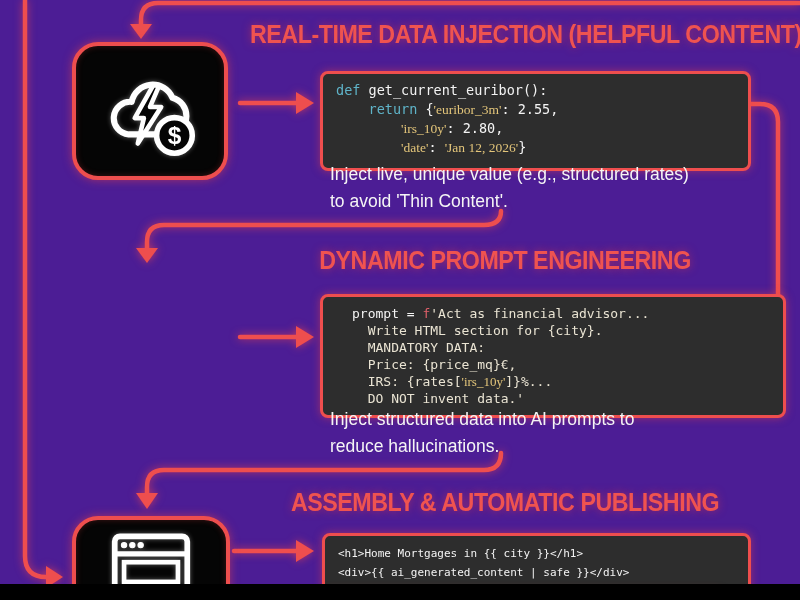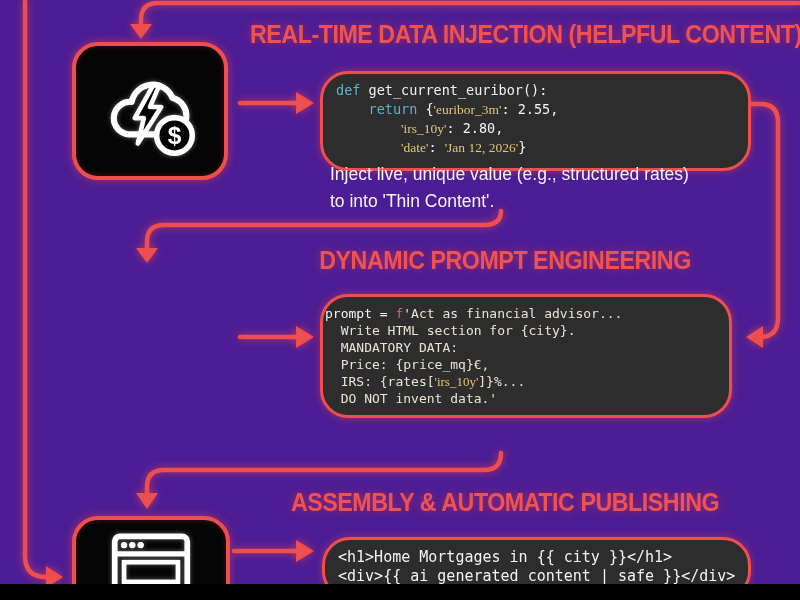--- a/index.html
+++ b/index.html
@@ -16,27 +16,27 @@
   .icon-box svg{filter:drop-shadow(0 0 2.5px rgba(255,255,255,.35));}
   .icon-box svg *{stroke:#fff;}
   .icon-box svg text{stroke:none;fill:#fff;font-family:"Liberation Sans",sans-serif;font-weight:bold;}
   
   .title{position:absolute;color:var(--title,#ef5350);font-weight:800;font-size:25px;
          letter-spacing:-.5px;text-align:center;white-space:nowrap;
          transform:scaleX(.93);transform-origin:center;
          text-shadow:0 0 9px rgba(240,60,60,.55);}
   
   .code{position:absolute;background:var(--code_bg,#2d2d2d);border:3px solid var(--accent,#ee4e4e);
-        border-radius:28px;box-shadow:0 0 9px rgba(238,68,68,.5);
+        border-radius:8px;box-shadow:0 0 9px rgba(238,68,68,.5);
         font-family:"DejaVu Sans Mono",monospace;white-space:pre;overflow:hidden;
         color:var(--plain,#f3f3f3);}
   .code div{white-space:pre;}
   #code-1{left:320px;top:57px;width:399px;height:80px;padding:7px 13px;font-size:13.5px;line-height:19px;}
-  #code-2{left:320px;top:281px;width:402px;height:102px;padding:8px 2px;font-size:13px;line-height:17px;}
-  #code-3{left:322px;top:522px;width:397px;height:40px;padding:8px 13px;font-size:15px;line-height:19px;}
+  #code-2{left:320px;top:281px;width:402px;height:102px;padding:8px 29px;font-size:13px;line-height:17px;}
+  #code-3{left:322px;top:522px;width:397px;height:40px;padding:8px 13px;font-size:11px;line-height:19px;}
   #code-4{left:322px;top:591px;width:397px;height:40px;}
   .tok-kw{color:var(--kw,#5fb4c9);}
   .tok-str{color:var(--str,#e3c57a);font-family:Liberation Serif, serif;}
   .tok-fstr{color:var(--fstr,#e0606a);}
   .tok-strw{color:var(--strw,#eae4d3);}
   .tok-plain{color:var(--plain,#f3f3f3);}
   
   .caption{position:absolute;color:#f5f5f5;font-size:17.5px;line-height:27px;}
 </style>
 </head>
@@ -78,28 +78,32 @@
       <polygon points="58,30 40,62 49,62 43,87 66,51 55,51 64,30" fill="#050505" stroke-width="4.5" stroke-linejoin="round"></polygon>
       <circle cx="79" cy="79" r="17.5" fill="#050505" stroke-width="5.5"></circle>
       <text x="79" y="87" font-size="24" text-anchor="middle">$</text>
     </svg>
   </div>
 
   <pre class="code" id="code-1"><div><span class="tok-kw">def </span><span class="tok-plain">get_current_euribor():</span></div><div><span class="tok-plain">    </span><span class="tok-kw">return </span><span class="tok-plain">{</span><span class="tok-str">'euribor_3m'</span><span class="tok-plain">: 2.55,</span></div><div><span class="tok-plain">        </span><span class="tok-str">'irs_10y'</span><span class="tok-plain">: 2.80,</span></div><div><span class="tok-plain">        </span><span class="tok-str">'date'</span><span class="tok-plain">: </span><span class="tok-str">'Jan 12, 2026'</span><span class="tok-plain">}</span></div></pre>
 
   <div class="caption" style="left:330px;top:161px;">
     <div>Inject live, unique value (e.g., structured rates)</div>
-    <div>to into 'Thin Content'.</div>
+    <div>to avoid 'Thin Content'.</div>
   </div>
 
   <div class="title" style="left:220px;top:246px;width:570px;">DYNAMIC PROMPT ENGINEERING</div>
 
 
   <pre class="code" id="code-2"><div><span class="tok-plain">prompt = </span><span class="tok-fstr">f</span><span class="tok-strw">'Act as financial advisor...</span></div><div><span class="tok-strw">  Write HTML section for {city}.</span></div><div><span class="tok-strw">  MANDATORY DATA:</span></div><div><span class="tok-strw">  Price: {price_mq}€,</span></div><div><span class="tok-strw">  IRS: {rates[</span><span class="tok-str">'irs_10y'</span><span class="tok-strw">]}%...</span></div><div><span class="tok-strw">  DO NOT invent data.'</span></div></pre>
 
+  <div class="caption" style="left:330px;top:406px;">
+    <div>Inject structured data into AI prompts to</div>
+    <div>reduce hallucinations.</div>
+  </div>
 
   <div class="title" style="left:215px;top:488px;width:580px;">ASSEMBLY &amp; AUTOMATIC PUBLISHING</div>
 
   <div class="icon-box" style="left:72px;top:516px;width:150px;height:120px;align-items:flex-start;">
     <svg width="114" height="114" viewBox="0 0 110 110" style="margin-top:8px">
       <rect x="20" y="8" width="70" height="86" rx="5" fill="none" stroke-width="5.5"></rect>
       <line x1="20" y1="25" x2="90" y2="25" stroke-width="5"></line>
       <circle cx="29" cy="16.5" r="2.6" fill="#fff" stroke="none"></circle>
       <circle cx="37" cy="16.5" r="2.6" fill="#fff" stroke="none"></circle>
       <circle cx="45" cy="16.5" r="2.6" fill="#fff" stroke="none"></circle>

